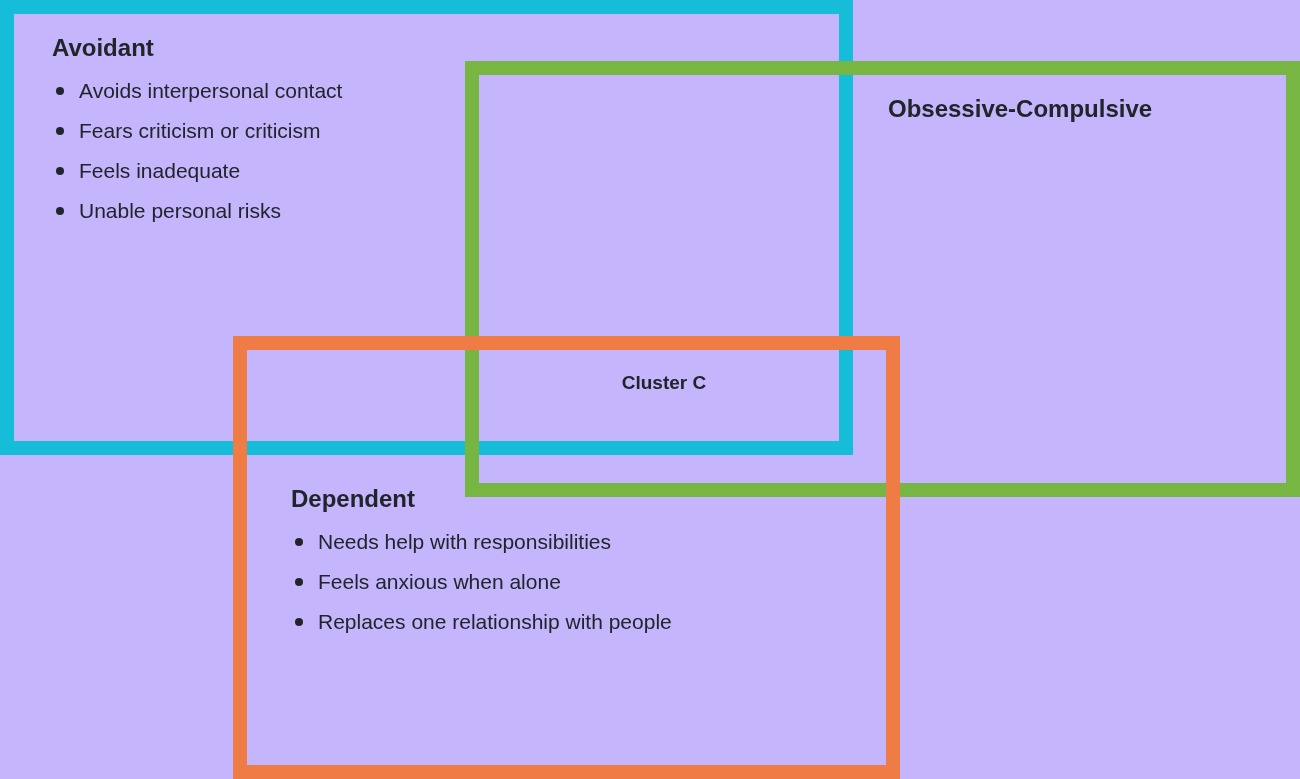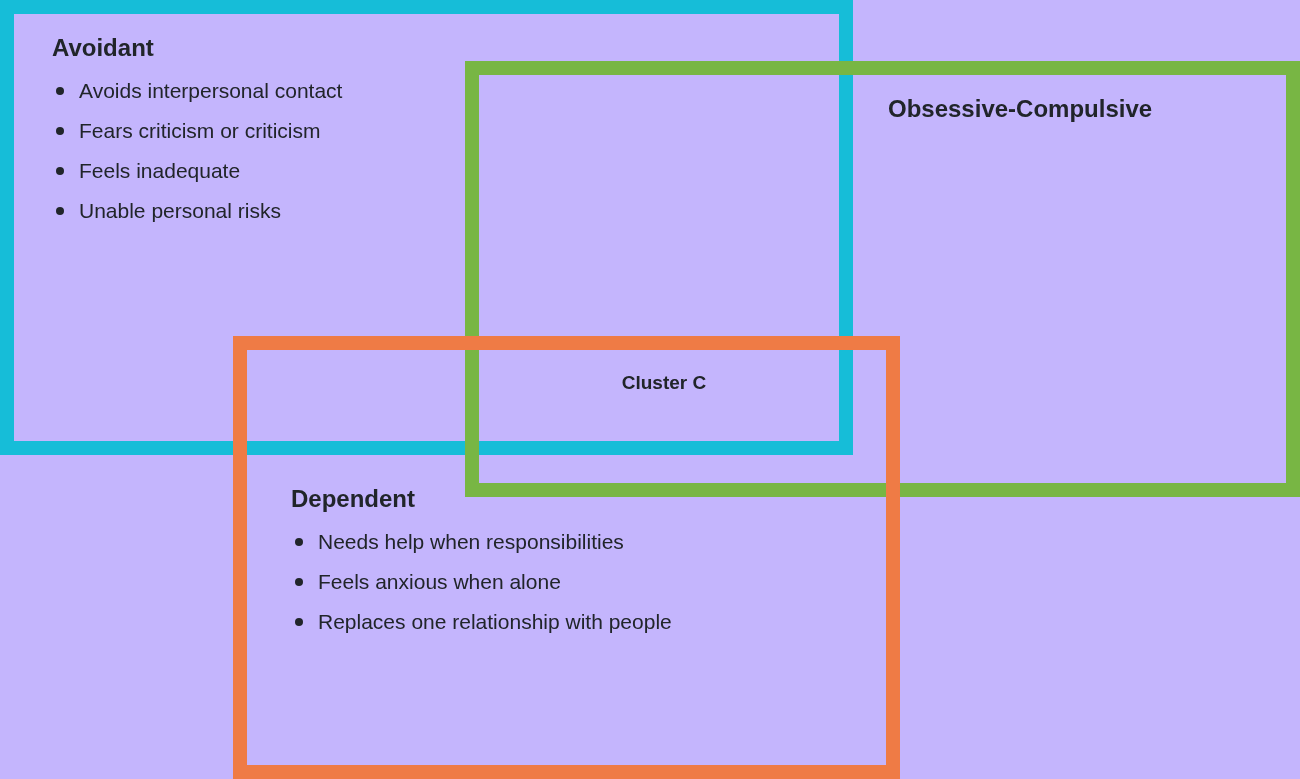--- a/index.html
+++ b/index.html
@@ -103,21 +103,21 @@
     </ul>
   </div>
 
   <div class="textblock block-oc">
     <h2>Obsessive-Compulsive</h2>
   </div>
 
   <div class="textblock block-dependent">
     <h2>Dependent</h2>
     <ul>
-      <li>Needs help when responsibilities</li>
+      <li>Needs help with responsibilities</li>
       <li>Feels anxious when alone</li>
       <li>Replaces one relationship with people</li>
     </ul>
   </div>
 
   <div class="center-title">
     <div>Cluster C</div>
   </div>
 
 </div>

